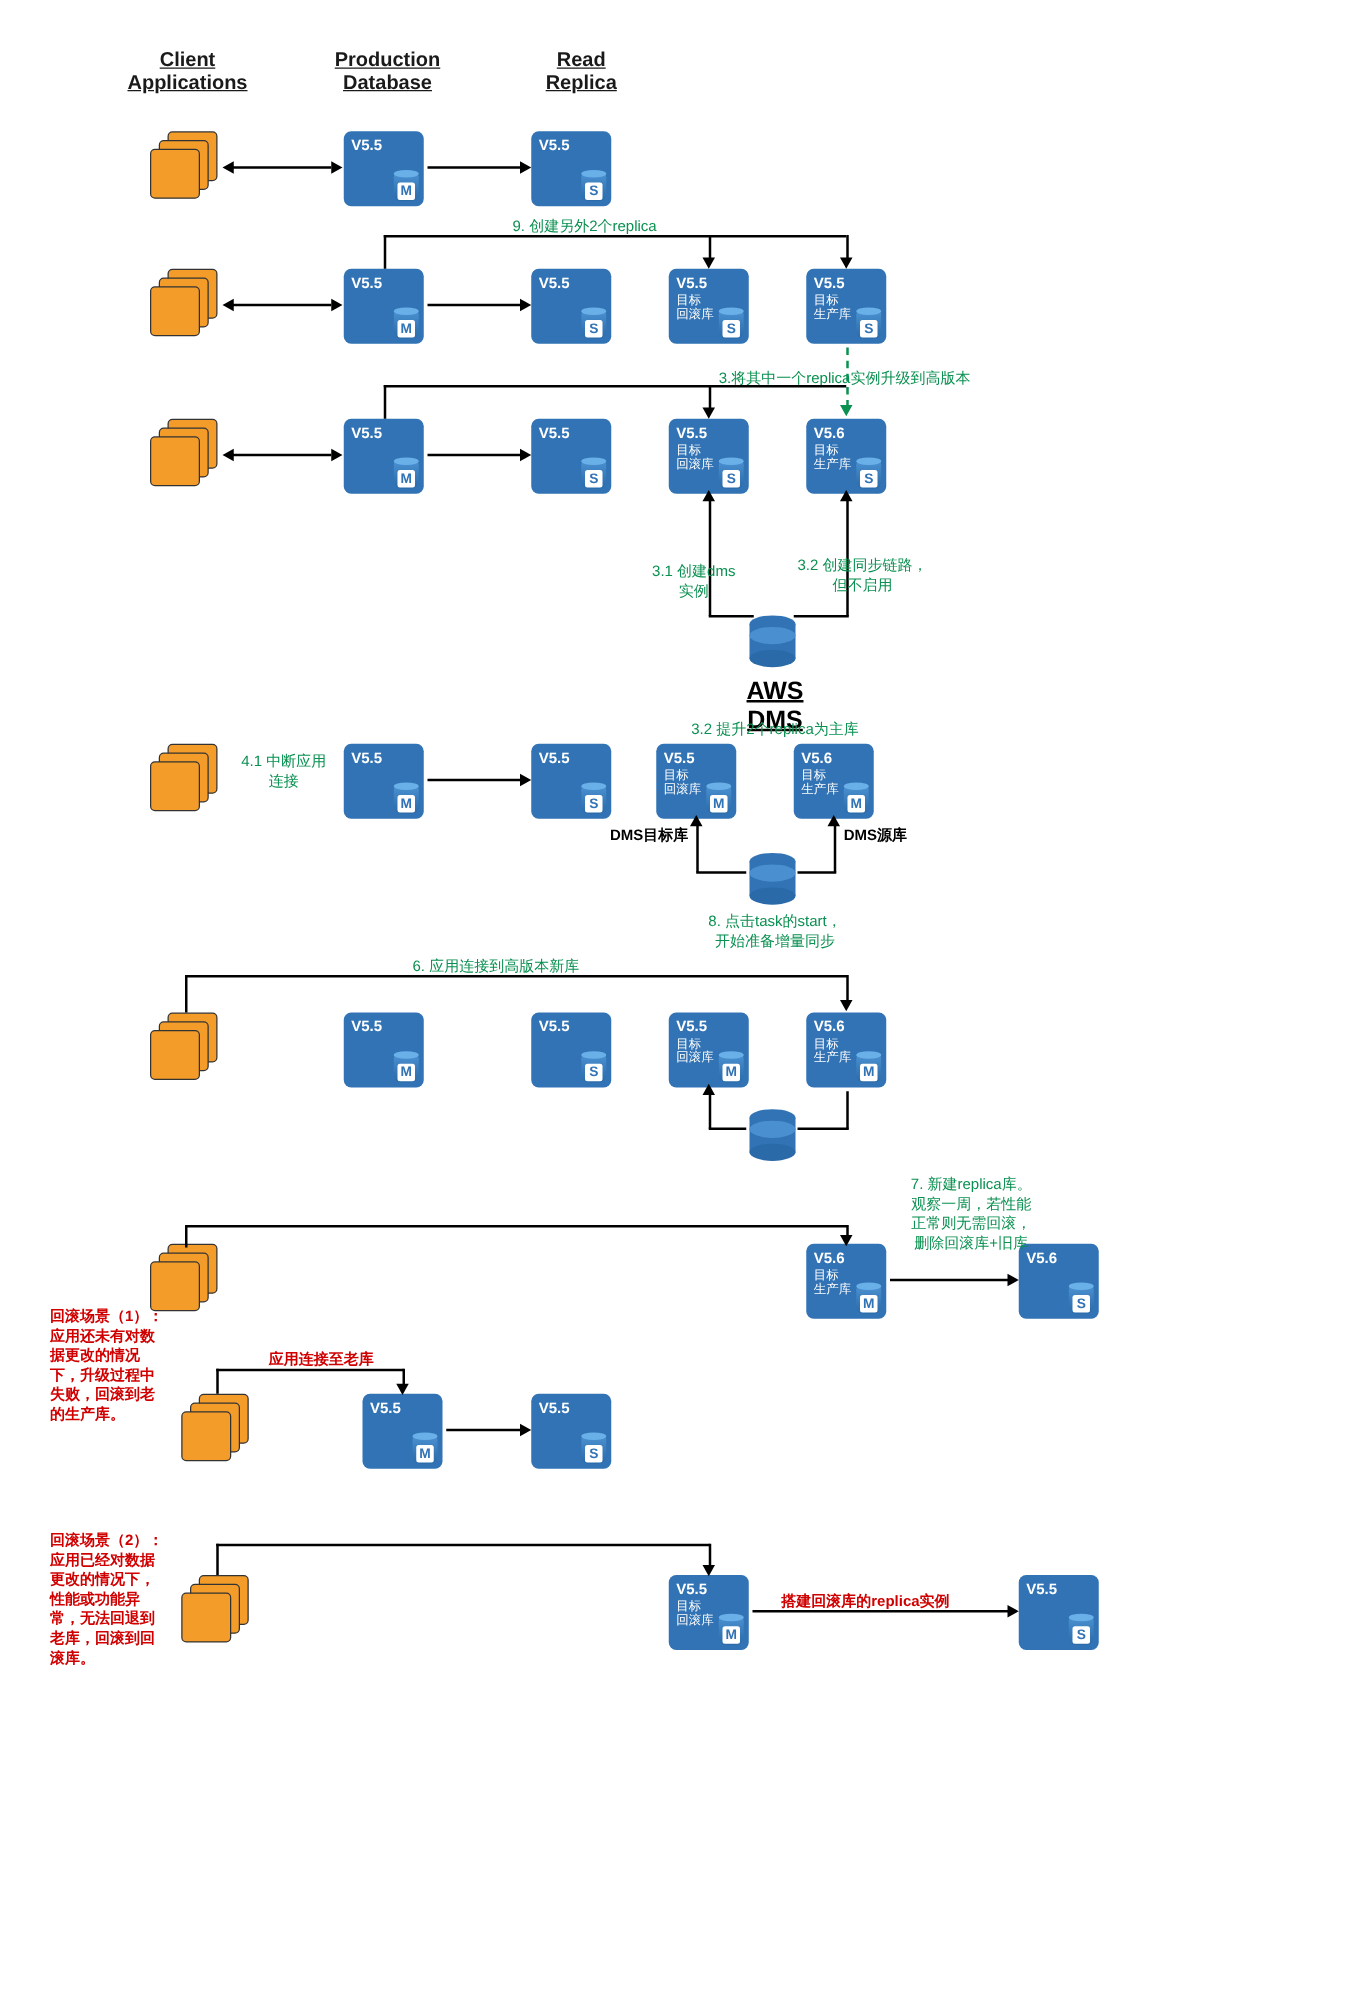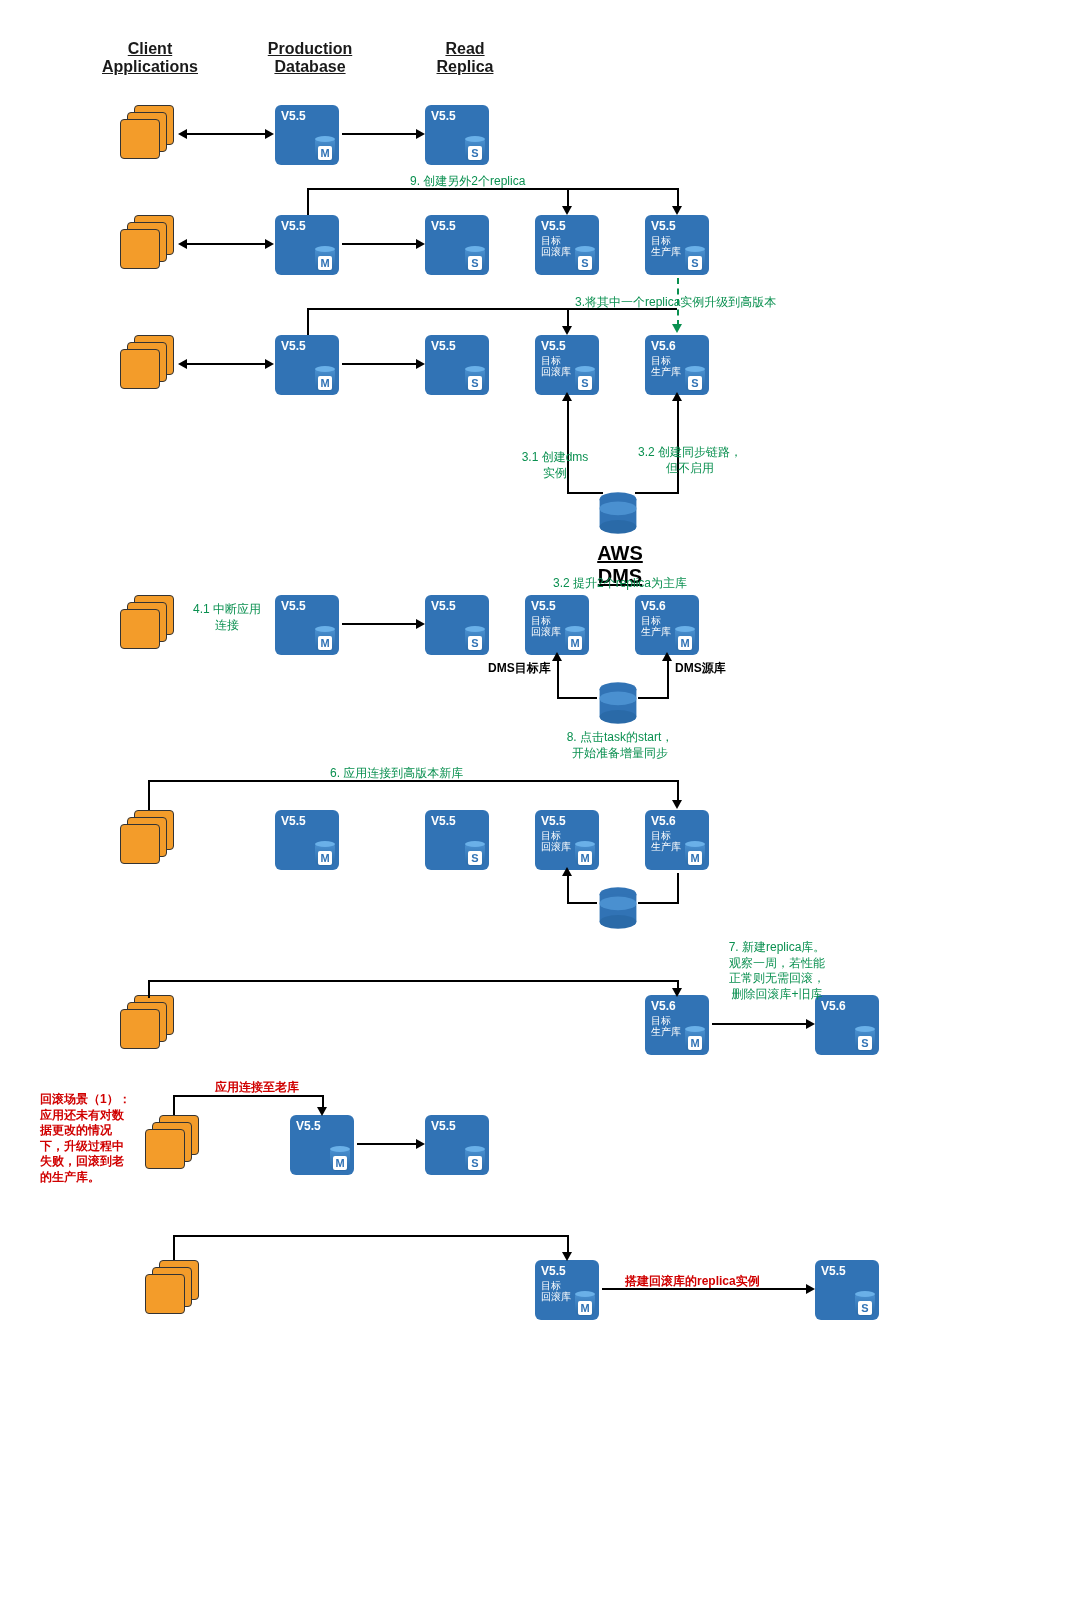--- a/index.html
+++ b/index.html
@@ -403,21 +403,21 @@
   <div class="arrow-line ah" style="left:128px;top:960px;width:530px"></div>
   <div class="arrow-line av" style="left:657px;top:960px;height:12px"></div>
   <div class="arrowhead down" style="left:652px;top:968px"></div>
   <div class="arrow-line ah" style="left:692px;top:1003px;width:95px"></div>
   <div class="arrowhead right" style="left:786px;top:999px"></div>
   <div class="step-label" style="left:692px;top:920px;width:130px;text-align:center;white-space:pre-line">7. 新建replica库。
 观察一周，若性能
 正常则无需回滚，
 删除回滚库+旧库</div>
 
-  <div class="red-label" style="left:20px;top:1072px;width:100px;white-space:pre-line">回滚场景（1）：
+  <div class="red-label" style="left:20px;top:1026px;width:100px;white-space:pre-line">回滚场景（1）：
 应用还未有对数
 据更改的情况
 下，升级过程中
 失败，回滚到老
 的生产库。</div>
   <div class="client-stack" style="left:125px;top:1095px">
       <div class="sq s1"></div>
       <div class="sq s2"></div>
       <div class="sq s3"></div>
     </div>
@@ -432,20 +432,27 @@
       <div class="role">S</div>
     </div>
   <div class="arrow-line av" style="left:153px;top:1075px;height:20px"></div>
   <div class="arrow-line ah" style="left:153px;top:1075px;width:150px"></div>
   <div class="arrow-line av" style="left:302px;top:1075px;height:14px"></div>
   <div class="arrowhead down" style="left:297px;top:1087px"></div>
   <div class="red-label" style="left:195px;top:1060px">应用连接至老库</div>
   <div class="arrow-line ah" style="left:337px;top:1123px;width:60px"></div>
   <div class="arrowhead right" style="left:396px;top:1119px"></div>
 
+  <div class="red-label" style="left:20px;top:1205px;width:100px;white-space:pre-line">回滚场景（2）：
+应用已经对数据
+更改的情况下，
+性能或功能异
+常，无法回退到
+老库，回滚到回
+滚库。</div>
   <div class="client-stack" style="left:125px;top:1240px">
       <div class="sq s1"></div>
       <div class="sq s2"></div>
       <div class="sq s3"></div>
     </div>
   <div class="db" style="left:515px;top:1240px">
       <div class="ver">V5.5</div>
       <div class="sub" style="white-space:pre-line">目标
 回滚库</div>
       <div class="cyl"></div>

